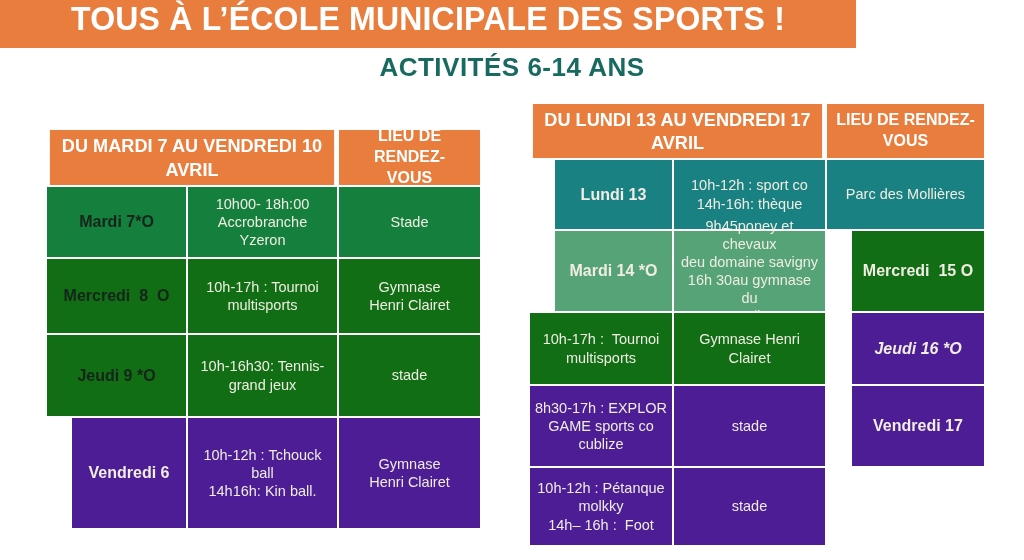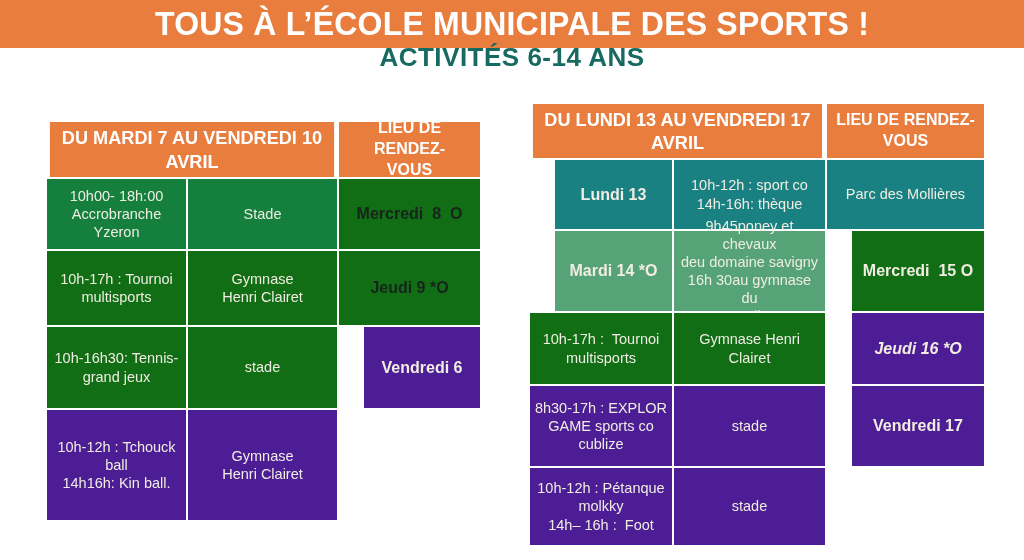--- a/index.html
+++ b/index.html
@@ -2,38 +2,38 @@
 <html><head>
 <meta charset="utf-8">
 <style>
   html,body{margin:0;padding:0;}
   body{
     width:1024px;height:560px;position:relative;background:#ffffff;
     font-family:"Liberation Sans", sans-serif;overflow:hidden;
   }
   
   .banner{
-    position:absolute;left:0;top:0;width:1024px;height:48px;
-    background:#E87D3E;display:flex;align-items:center;justify-content:center;
+    position:absolute;left:0;top:0;width:856px;height:48px;
+    background:#E87D3E;display:flex;justify-content:center;
   }
   .banner-title{
     color:#ffffff;font-weight:bold;font-size:33px;white-space:nowrap;
     transform:scaleX(.97);letter-spacing:.2px;
   }
   
   .subtitle{
-    position:absolute;left:0;top:42px;width:1024px;text-align:center;
+    position:absolute;left:0;top:52px;width:1024px;text-align:center;
     color:#186A60;font-weight:bold;font-size:26px;letter-spacing:.5px;
   }
   
   .sched{
     position:absolute;display:grid;gap:2px;background:#ffffff;
   }
   .sched--left{
-    left:47px;top:122px;width:433px;
+    left:47px;top:130px;width:433px;
     grid-template-columns:139px 149px 141px;
     grid-template-rows:55px 70px 74px 81px 110px;
   }
   .sched--right{
     left:530px;top:104px;width:456px;
     grid-template-columns:142px 151px 157px;
     grid-template-rows:54px 69px 80px 71px 80px 77px;
   }
   .cell{
     display:flex;align-items:center;justify-content:center;text-align:center;
@@ -62,20 +62,21 @@
     <div class="banner-title">TOUS À L’ÉCOLE MUNICIPALE DES SPORTS !</div>
   </div>
 
   <div class="subtitle">ACTIVITÉS 6-14 ANS</div>
 
   <div class="sched sched--left">
     <div class="cell hdr hdr-span">DU MARDI 7 AU VENDREDI 10 AVRIL</div>
     <div class="cell hdr hdr-lieu">LIEU DE RENDEZ-
 VOUS</div>
 
+    <div class="cell bg-seagreen day day--dark">Mardi 7*O</div>
     <div class="cell bg-seagreen txt">10h00- 18h:00
 Accrobranche
 Yzeron</div>
     <div class="cell bg-seagreen txt">Stade</div>
 
     <div class="cell bg-green day day--dark">Mercredi  8  O</div>
     <div class="cell bg-green txt">10h-17h : Tournoi
 multisports</div>
     <div class="cell bg-green txt">Gymnase
 Henri Clairet</div>

